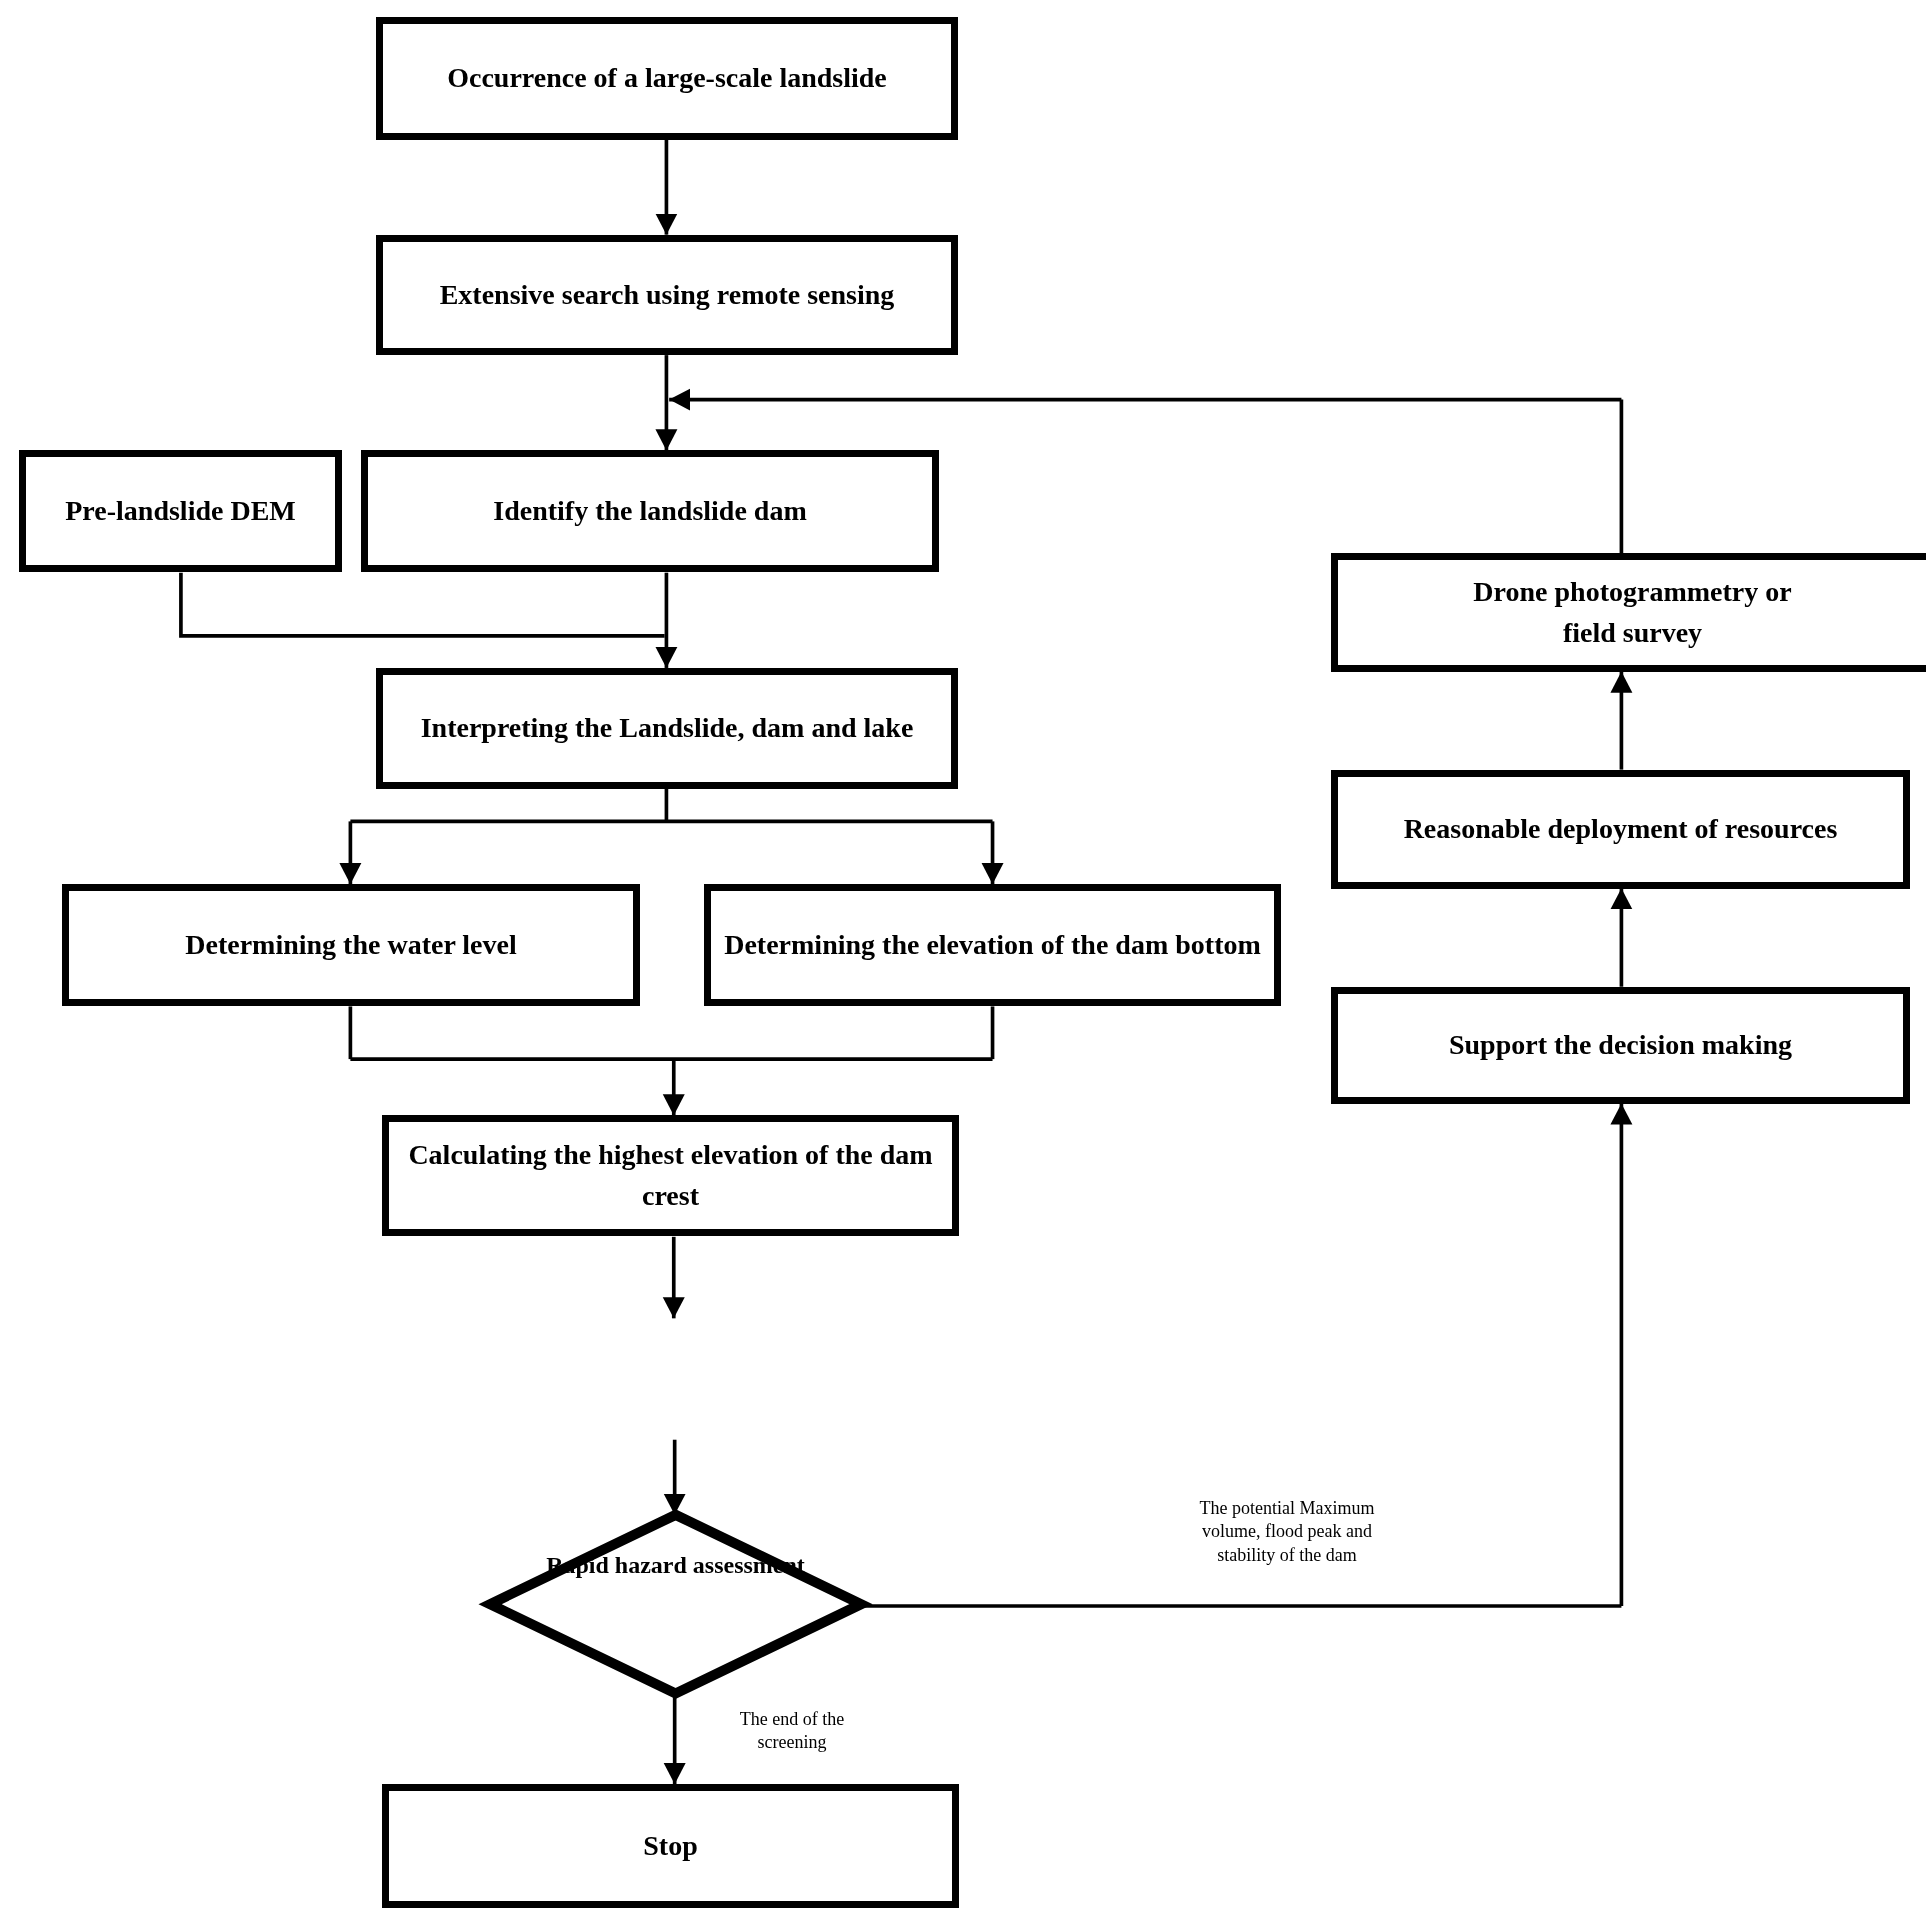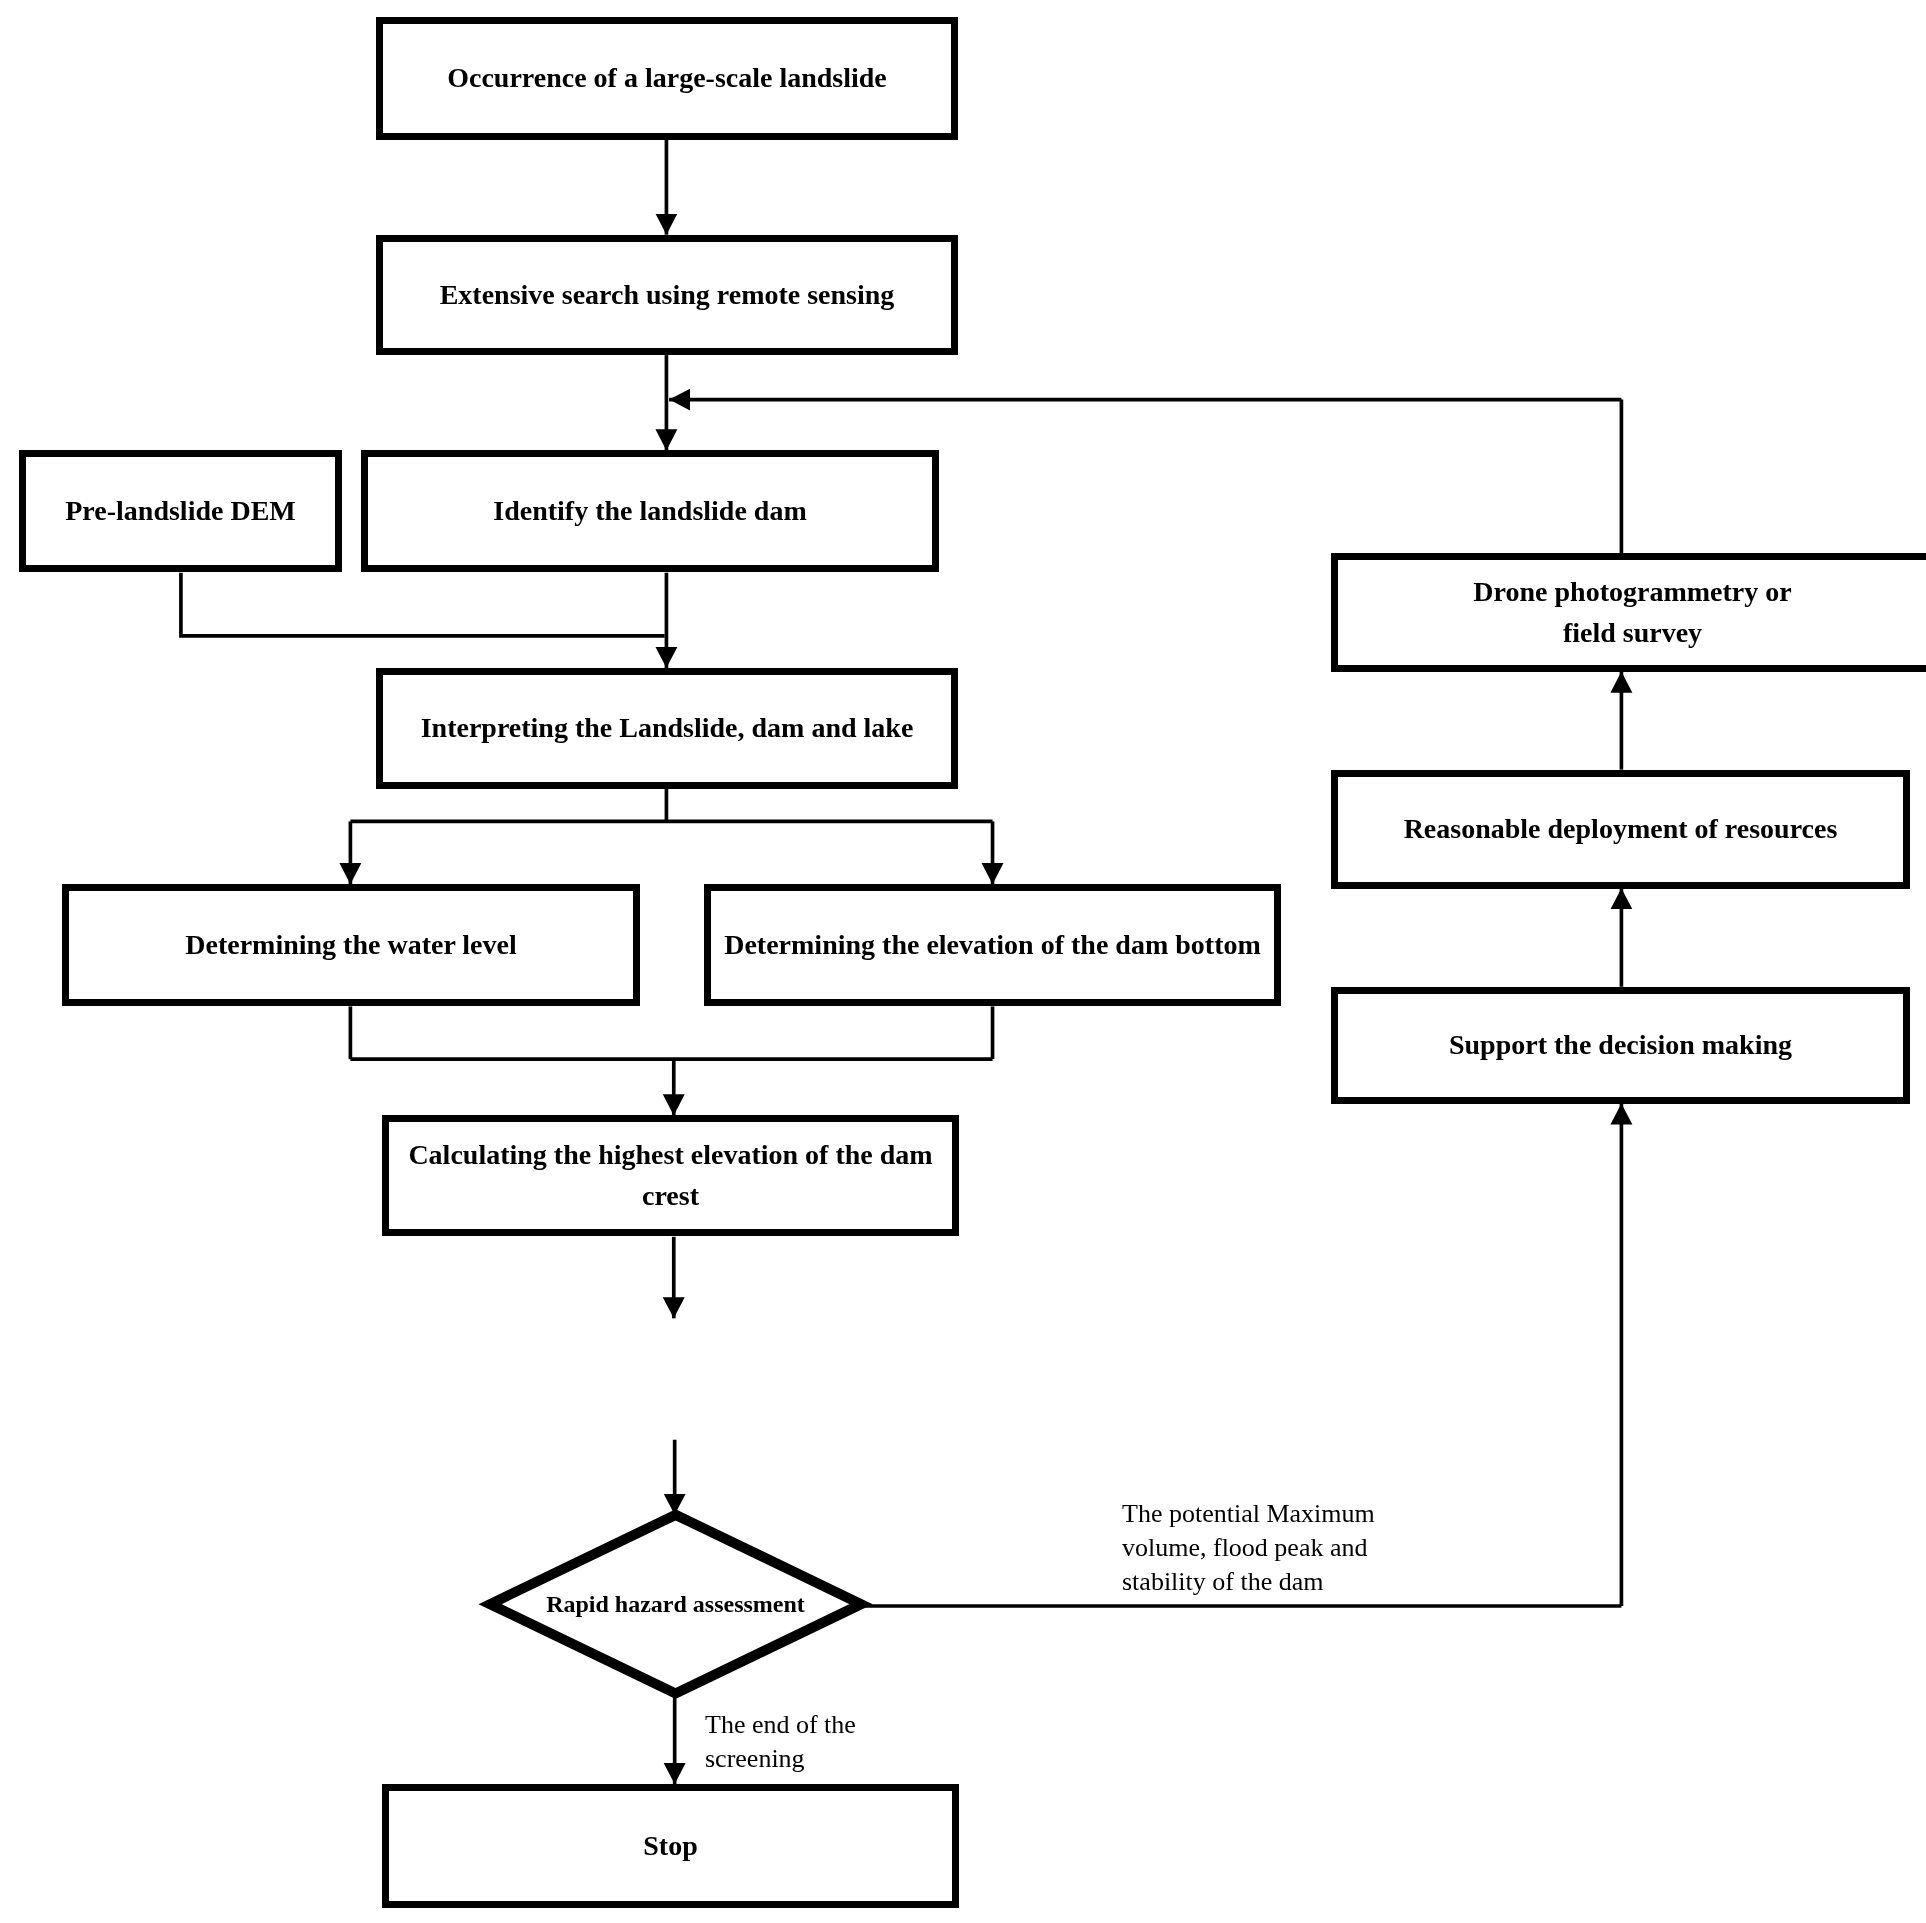--- a/index.html
+++ b/index.html
@@ -4,22 +4,22 @@
 <style>
   html,body{margin:0;padding:0;background:#ffffff;}
   #canvas{position:relative;width:1926px;height:1924px;background:var(--bg,#fff);overflow:hidden;
           font-family:"Liberation Serif","DejaVu Serif",serif;color:var(--ink,#000);}
   #connectors{position:absolute;left:0;top:0;width:1926px;height:1924px;z-index:1;}
   .node{position:absolute;box-sizing:border-box;background:var(--bg,#fff);
         border:7.3px solid var(--ink,#000);display:flex;align-items:center;justify-content:center;
         text-align:center;font-weight:bold;font-size:28px;line-height:1.45;z-index:2;}
   .diamond-label{position:absolute;display:flex;align-items:center;justify-content:center;
         text-align:center;font-weight:bold;font-size:24px;z-index:2;background:transparent;}
-  .annotation{position:absolute;font-weight:normal;font-size:26px;line-height:1.3;
-        z-index:2;}
+  .annotation{position:absolute;font-weight:normal;font-size:18px;line-height:1.3;
+        text-align:center;z-index:2;}
   .ln{display:block;}
 </style>
 </head>
 <body>
 
 <div id="canvas">
 
   <svg id="connectors" viewBox="0 0 4205 4200" xmlns="http://www.w3.org/2000/svg">
     <defs>
       <marker id="arrow" markerUnits="userSpaceOnUse" markerWidth="60" markerHeight="56" refX="46" refY="26" orient="auto">
@@ -81,21 +81,21 @@
   </div>
 
   <div class="node" style="left:382px;top:1115px;width:577px;height:121px">
     <div>
       <span class="ln">Calculating the highest elevation of the dam</span>
       <span class="ln">crest</span>
     </div>
   </div>
 
 
-  <div class="diamond-label" style="left:490px;top:1515px;width:371px;height:179px">
+  <div class="diamond-label" style="left:490px;top:1476px;width:371px;height:179px">
     <span>Rapid hazard assessment</span>
   </div>
 
   <div class="node" style="left:382px;top:1784px;width:577px;height:124px">
     <span>Stop</span>
   </div>
 
   <div class="node" style="left:1331px;top:553px;width:603px;height:119px">
     <div>
       <span class="ln">Drone photogrammetry or</span>

